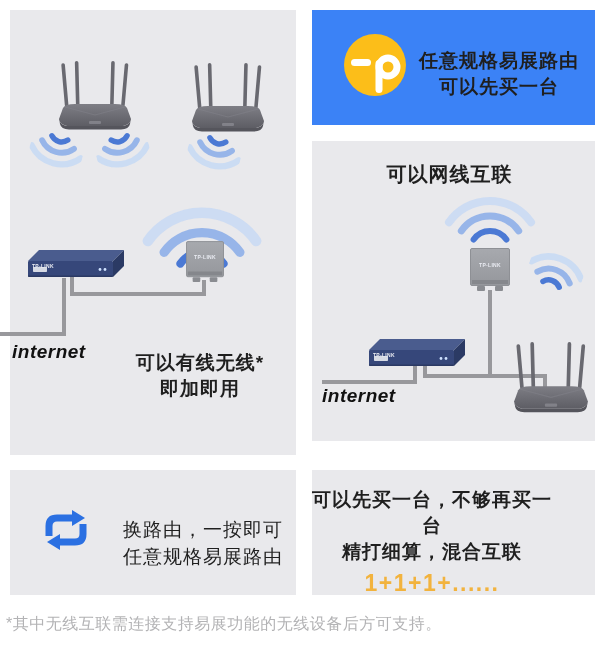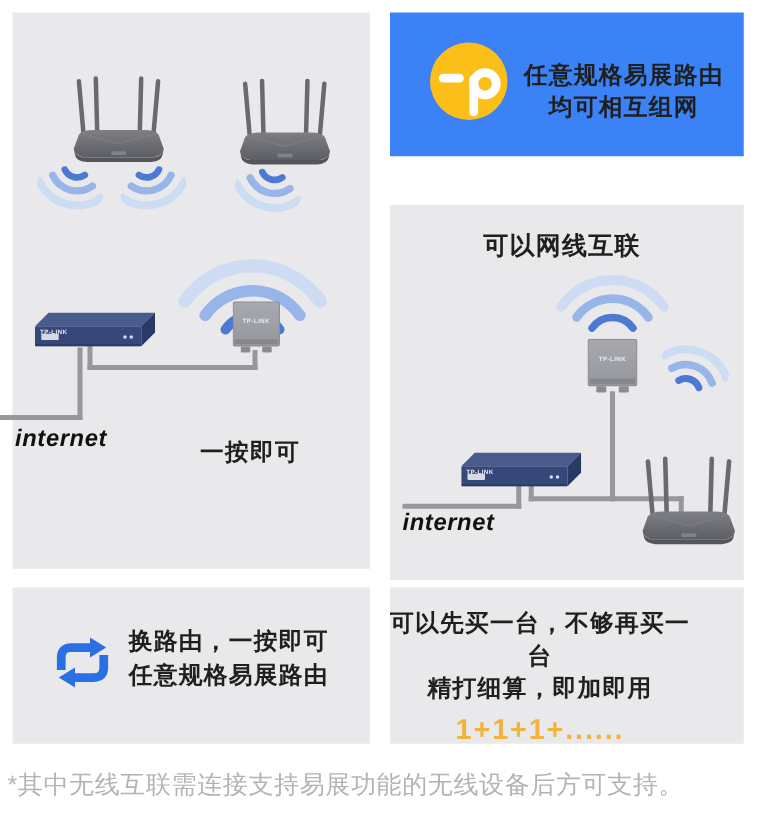--- a/index.html
+++ b/index.html
@@ -5,41 +5,41 @@
   html,body{margin:0;padding:0;background:#ffffff;}
   #page{
     position:relative;width:606px;height:663px;background:#ffffff;overflow:hidden;
     font-family:"Liberation Sans","DejaVu Sans",sans-serif;
   }
   .panel{position:absolute;}
   .panel.light{background:#e9e9ec;}
   .panel.dark{background:#3b82f6;}
   #panel-hybrid{left:10px;top:10px;width:286px;height:445px;}
   #panel-mesh{left:312px;top:10px;width:283px;height:115px;}
-  #panel-wired{left:312px;top:164px;width:283px;height:300px;}
+  #panel-wired{left:312px;top:141px;width:283px;height:300px;}
   #panel-swap{left:10px;top:470px;width:286px;height:125px;}
   #panel-buy{left:312px;top:470px;width:283px;height:125px;}
   .cable{position:absolute;background:#98989c;z-index:1;}
   .dev{position:absolute;z-index:2;}
   .fx{position:absolute;z-index:0;}
   .txt{position:absolute;z-index:3;color:#1f1f1f;}
 
   .heading{font-size:19px;font-weight:700;line-height:26px;text-align:center;letter-spacing:1px;}
   .internet{font-size:19px;font-weight:600;color:#111;letter-spacing:0.5px;font-style:italic;}
   .brand-overlay{
     position:absolute;z-index:4;color:#e9ebf2;font-size:5px;font-weight:700;
     letter-spacing:0.3px;text-align:center;line-height:6px;pointer-events:none;
   }
   #logo-circle{
     position:absolute;left:32px;top:24px;width:62px;height:62px;border-radius:50%;
     background:#fcbe19;z-index:2;
   }
   #buy-highlight{font-size:23px;font-weight:700;color:#f2b33e;letter-spacing:1.5px;}
   #footnote{
-    position:absolute;left:6px;top:614px;width:598px;font-size:20px;color:#b3b3b5;
+    position:absolute;left:6px;top:614px;width:598px;font-size:16px;color:#b3b3b5;
     letter-spacing:0.5px;z-index:3;
   }
 </style>
 </head>
 <body>
 
 <svg width="0" height="0" style="position:absolute" aria-hidden="true">
   <defs>
     <linearGradient id="gr-router" x1="0" y1="0" x2="0" y2="1">
       <stop offset="0" stop-color="#7e7e85"></stop>
@@ -137,35 +137,36 @@
     <div class="brand-overlay" style="left:22px;top:253px;width:24px;text-align:left;">TP-LINK</div>
 
     <svg class="dev" style="left:176px;top:230px;width:38px;height:44px;">
         <use href="#sym-ap"></use>
       </svg>
     <div class="brand-overlay" style="left:176px;top:244px;width:38px;">TP-LINK</div>
 
     <div class="txt internet" style="left:2px;top:331px;">internet</div>
 
     <div class="txt heading" style="left:105px;top:340px;width:170px;">
-      <div>一按即可</div>
+      <div>可以有线无线*</div>
+      <div>即加即用</div>
     </div>
   </div>
 
   <div id="panel-mesh" class="panel dark">
     <div id="logo-circle">
       <svg viewBox="0 0 62 62" style="width:62px;height:62px;display:block;">
         <rect x="7" y="25" width="20" height="7" rx="3.5" fill="#ffffff"></rect>
         <circle cx="44" cy="33" r="9" fill="none" stroke="#ffffff" stroke-width="7"></circle>
         <rect x="31.5" y="26" width="7" height="33" rx="3.5" fill="#ffffff"></rect>
       </svg>
     </div>
     <div class="txt heading" style="left:100px;top:38px;width:174px;">
       <div>任意规格易展路由</div>
-      <div>均可相互组网</div>
+      <div>可以先买一台</div>
     </div>
   </div>
 
   <div id="panel-wired" class="panel light">
     <div class="txt heading" style="left:0;top:20px;width:275px;font-size:20px;">可以网线互联</div>
 
     <svg class="fx" style="left:128px;top:55px;width:100px;height:58px;">
         <use href="#sym-dome"></use>
       </svg>
     <svg class="fx" style="left:215px;top:110px;width:56px;height:45px;transform:rotate(200deg);">
@@ -193,28 +194,28 @@
         <use href="#sym-router"></use>
       </svg>
 
     <div class="txt internet" style="left:10px;top:244px;">internet</div>
   </div>
 
   <div id="panel-swap" class="panel light">
     <svg class="dev" style="left:30px;top:36px;width:52px;height:48px;">
         <use href="#sym-sync"></use>
       </svg>
-    <div class="txt heading" style="left:93px;top:30px;width:180px;text-align:left;line-height:27px;font-weight:700;">
+    <div class="txt heading" style="left:93px;top:46px;width:180px;text-align:right;line-height:27px;font-weight:400;">
       <div>换路由，一按即可</div>
       <div>任意规格易展路由</div>
     </div>
   </div>
 
   <div id="panel-buy" class="panel light">
     <div class="txt heading" style="left:0;top:17px;width:240px;font-weight:600;">
       <div>可以先买一台，不够再买一台</div>
-      <div>精打细算，即加即用</div>
+      <div>精打细算，混合互联</div>
       <div id="buy-highlight" style="margin-top:5px;text-align:center;">1+1+1+......</div>
     </div>
   </div>
 
   <div id="footnote">*其中无线互联需连接支持易展功能的无线设备后方可支持。</div>
 </div>
 
 </body></html>

